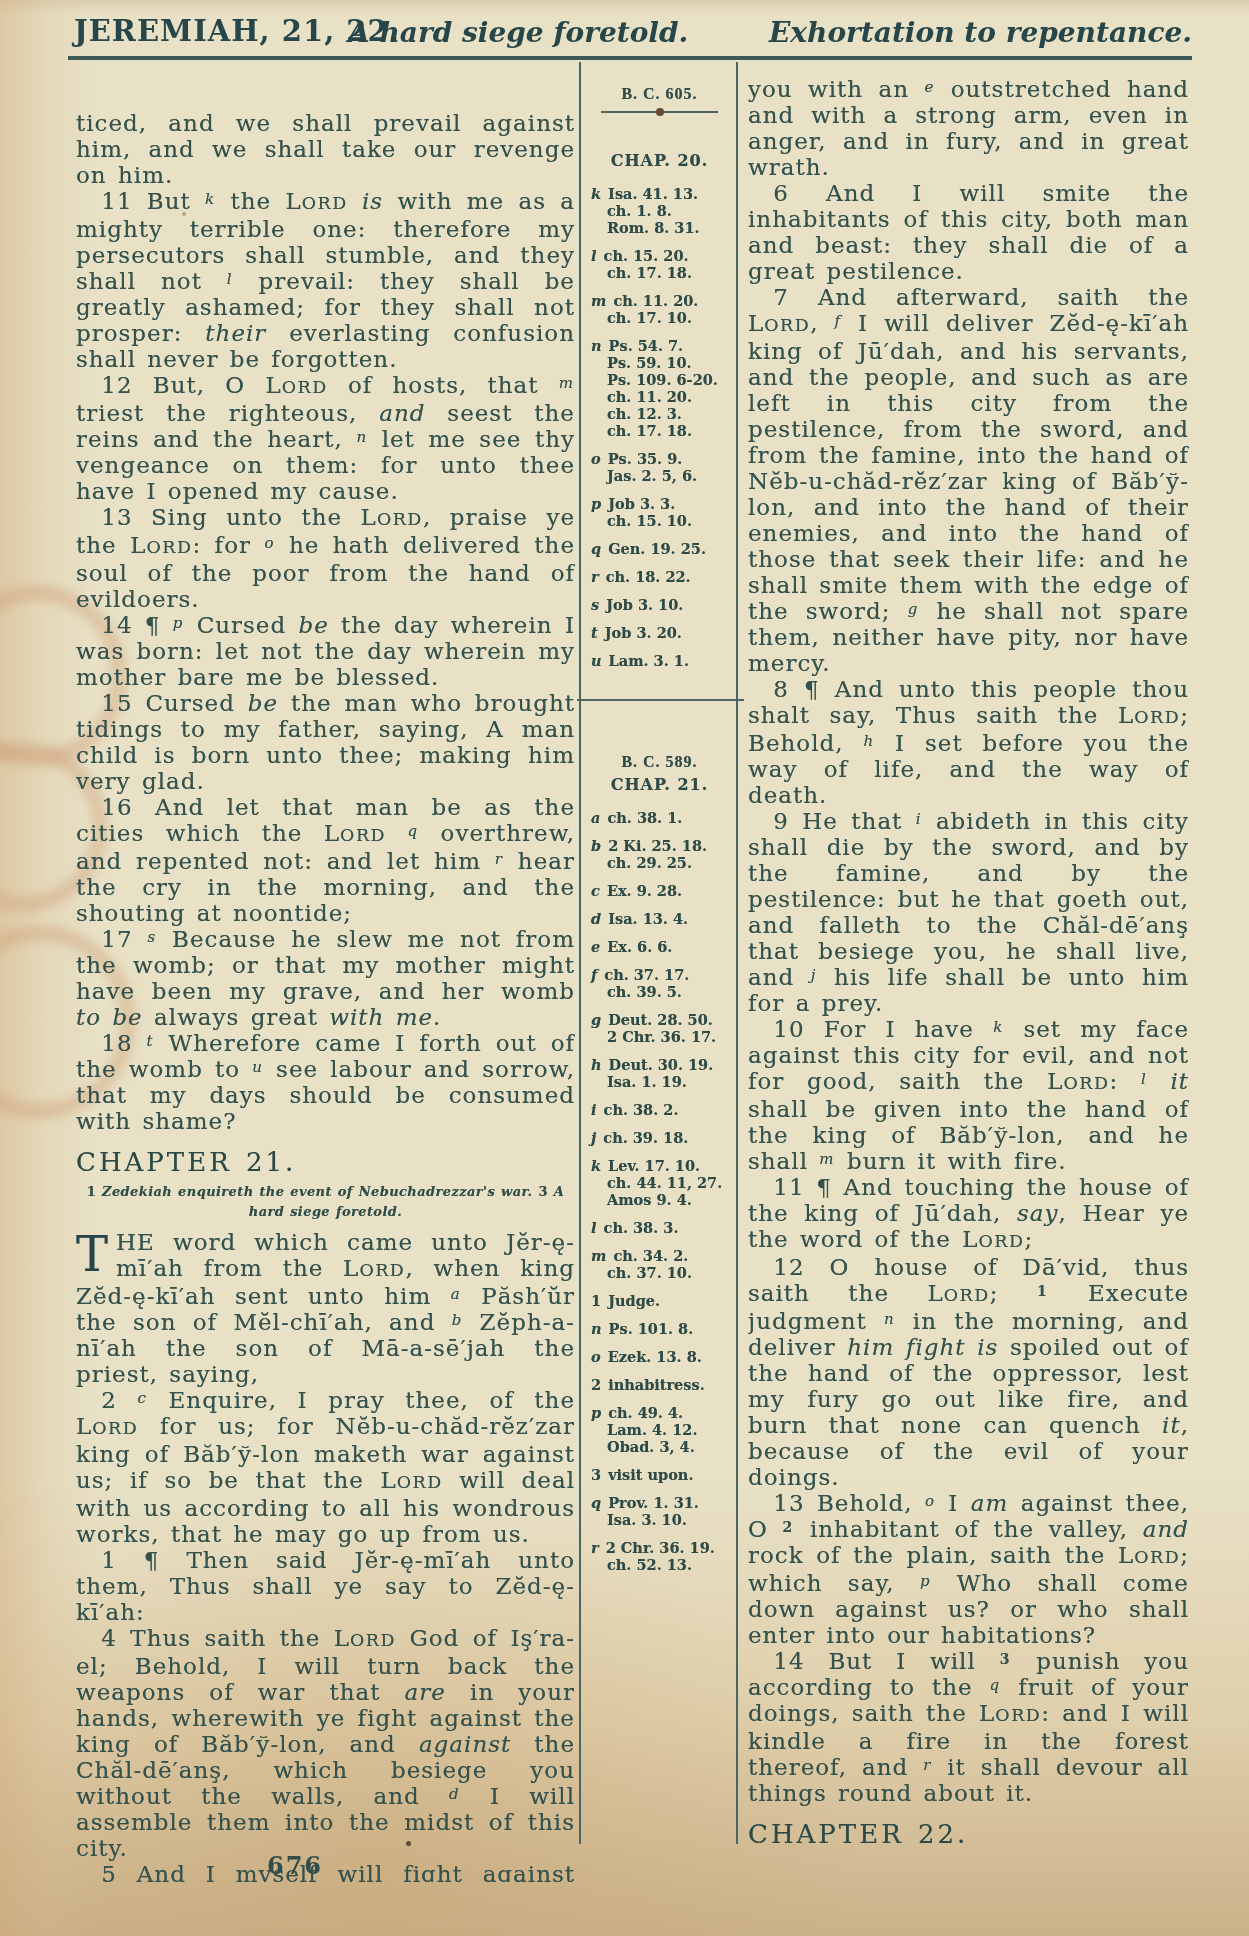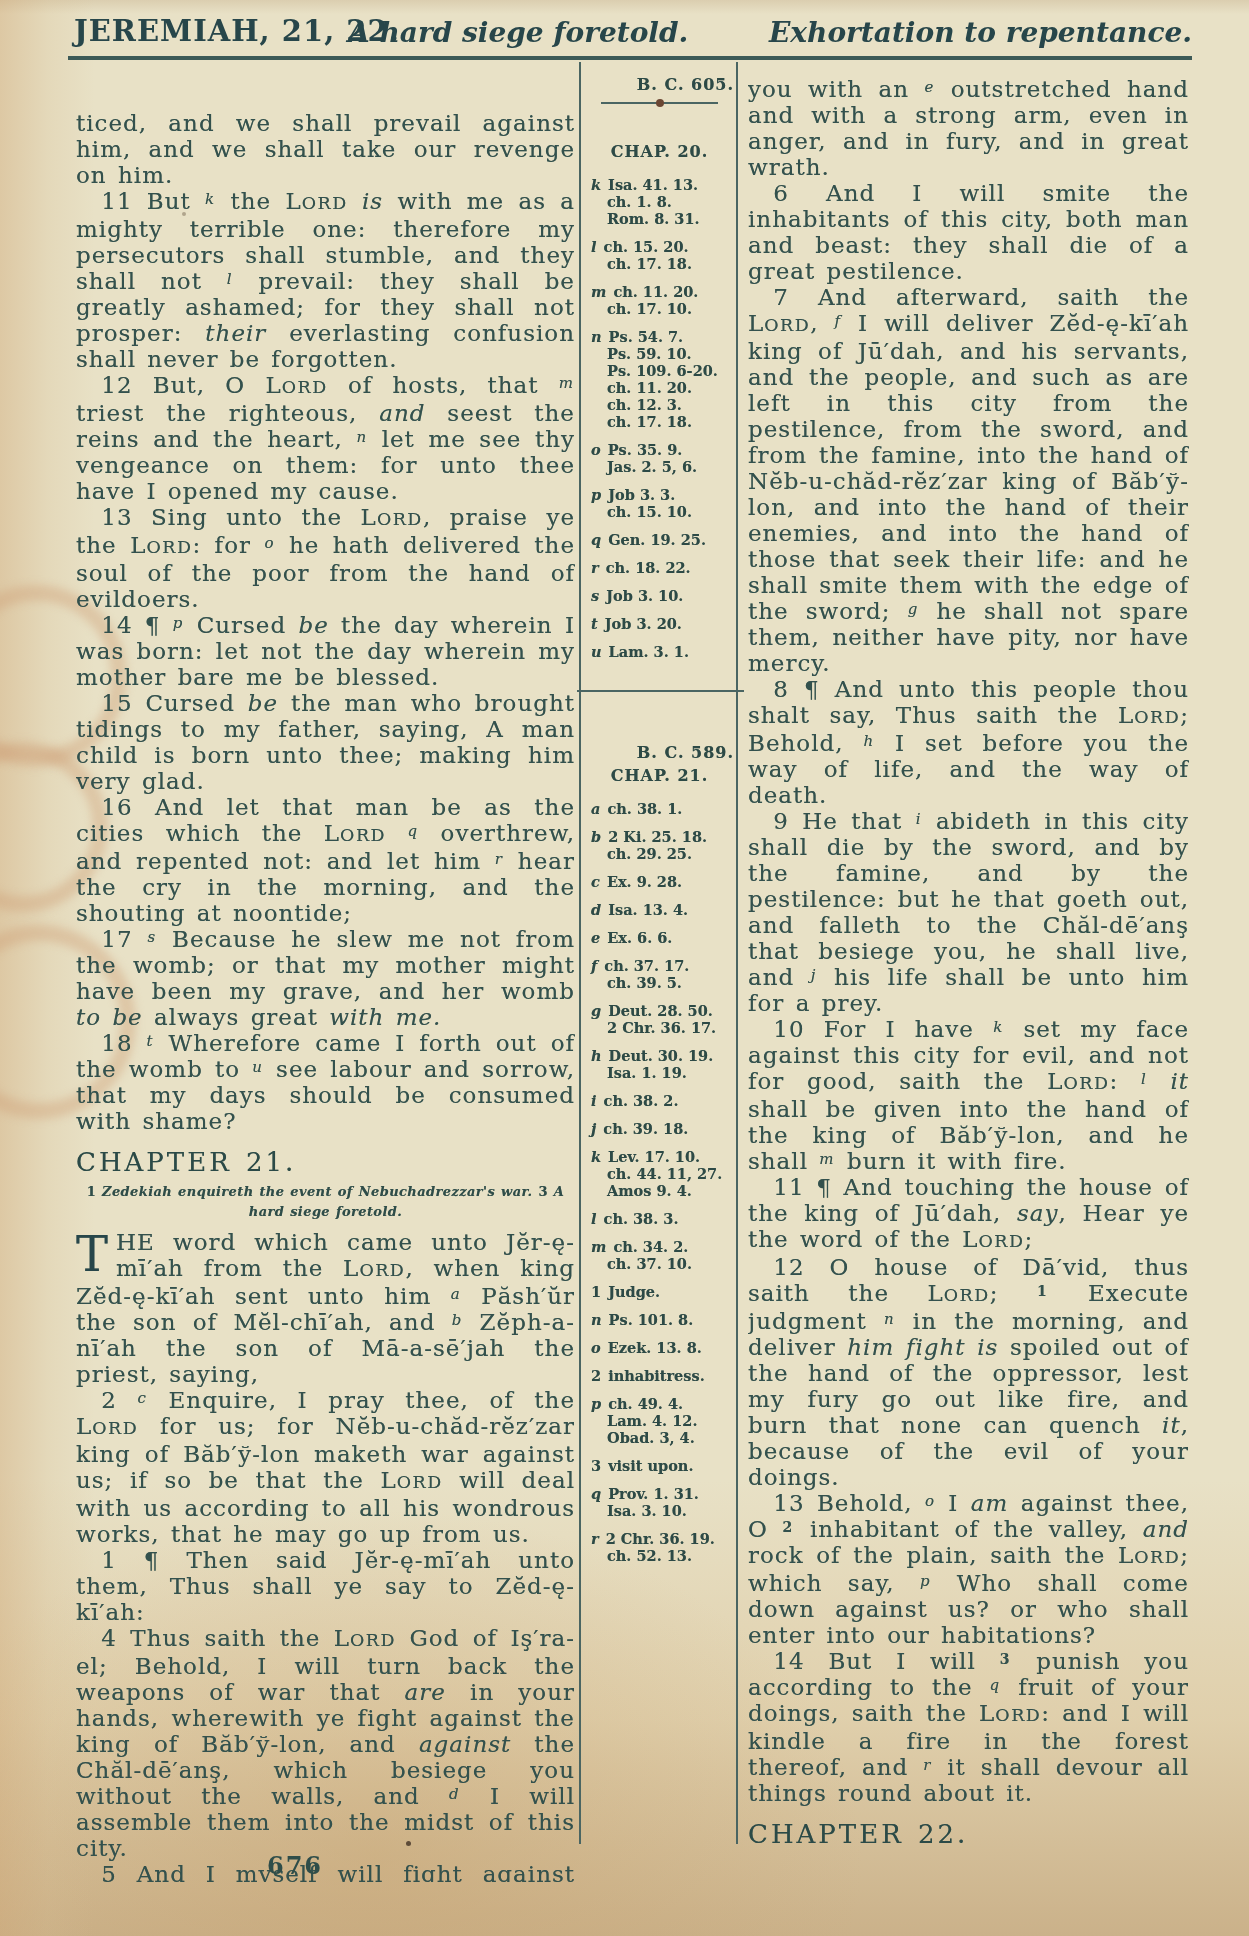--- a/index.html
+++ b/index.html
@@ -35,21 +35,21 @@
   .chap-head{text-indent:0;font-size:26px;line-height:32px;letter-spacing:3px;
              margin:12px 0 4px;color:#2b4a47;}
   .chap-sum{text-indent:0;text-align:center;font-size:13px;line-height:20px;letter-spacing:.4px;
             word-spacing:1px;margin:0 0 7px;font-weight:bold;color:#2f4d49;}
   sup.rf{font-style:italic;font-size:15px;line-height:0;vertical-align:5px;margin-right:2px;letter-spacing:0;}
   sup.fn{font-style:normal;font-size:14px;line-height:0;vertical-align:5px;margin-right:2px;font-weight:bold;}
   .sc .scr{font-size:.76em;letter-spacing:1.5px;}
   
   .ref-col{position:absolute;left:585px;top:72px;width:149px;font-size:14.5px;line-height:17px;
            font-weight:bold;color:#2d4a46;text-shadow:0 0 .4px rgba(40,70,66,.5);}
-  .bc{text-align:right;font-size:16px;margin:4px 0 6px;letter-spacing:1px;}
+  .bc{text-align:center;font-size:16px;margin:13px 0 6px;letter-spacing:1px;font-family:Liberation Serif, serif;}
   .refchap{text-align:center;font-size:16px;margin:0 0 16px;letter-spacing:1px;}
   .orn{display:flex;align-items:center;margin:6px 16px 36px;}
   .orn .l{flex:1;height:2px;background:#4a6562;}
   .orn .d{width:8px;height:8px;border-radius:50%;background:#6b4733;margin:0 -2px;position:relative;}
   .refrule{height:2px;background:#4a6562;margin:30px -10px 52px -8px;}
   .refitem{margin:0 0 11px 6px;padding-left:16px;text-indent:-16px;}
   .rl{font-style:italic;margin-right:2px;}
   .nl{font-style:normal;margin-right:2px;}
   
   .pageno{position:absolute;left:230px;top:1834px;width:130px;text-align:center;

